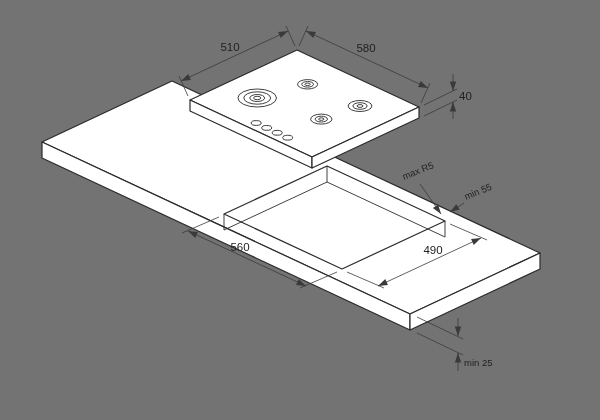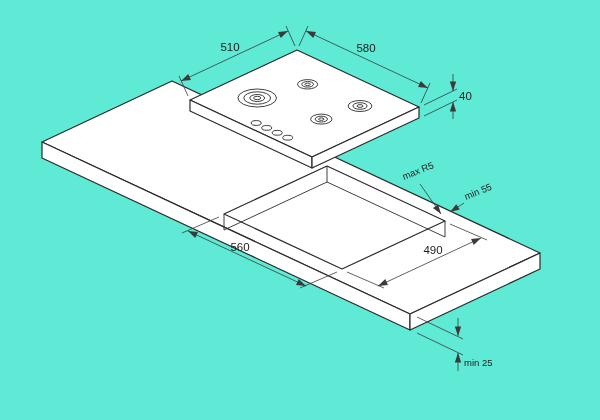--- a/index.html
+++ b/index.html
@@ -1,17 +1,17 @@
 <!DOCTYPE html>
 <html><head>
 <meta charset="utf-8">
 <style>
   html,body{margin:0;padding:0;background:#ffffff;}
   .canvas{
-    position:relative;width:600px;height:420px;background:#5eead4;
+    position:relative;width:600px;height:420px;background:#737373;
     font-family:"Liberation Sans", sans-serif;overflow:hidden;
   }
   svg{display:block;}
   .face{fill:#ffffff;stroke:#2b2b2b;stroke-width:1.2;stroke-linejoin:round;}
   .thin{fill:none;stroke:#2b2b2b;stroke-width:0.9;}
   .dim{stroke:#3a3a3a;stroke-width:0.8;fill:none;}
   .dimtxt{fill:#222222;font-size:11.5px;}
   .dimtxt-small{fill:#222222;font-size:9.5px;}
   .mid{text-anchor:middle;}
 </style>

